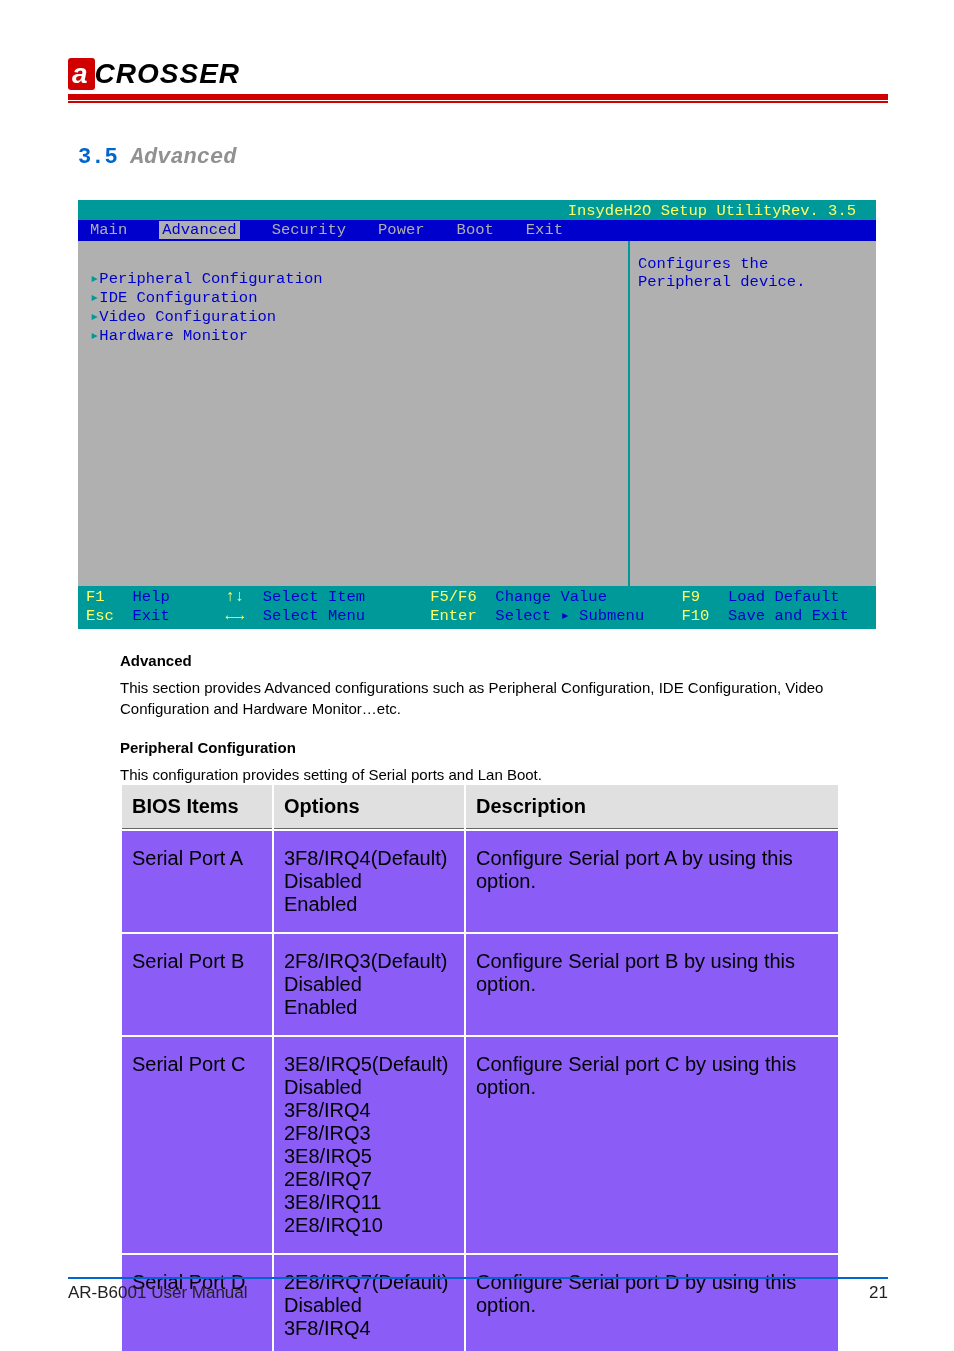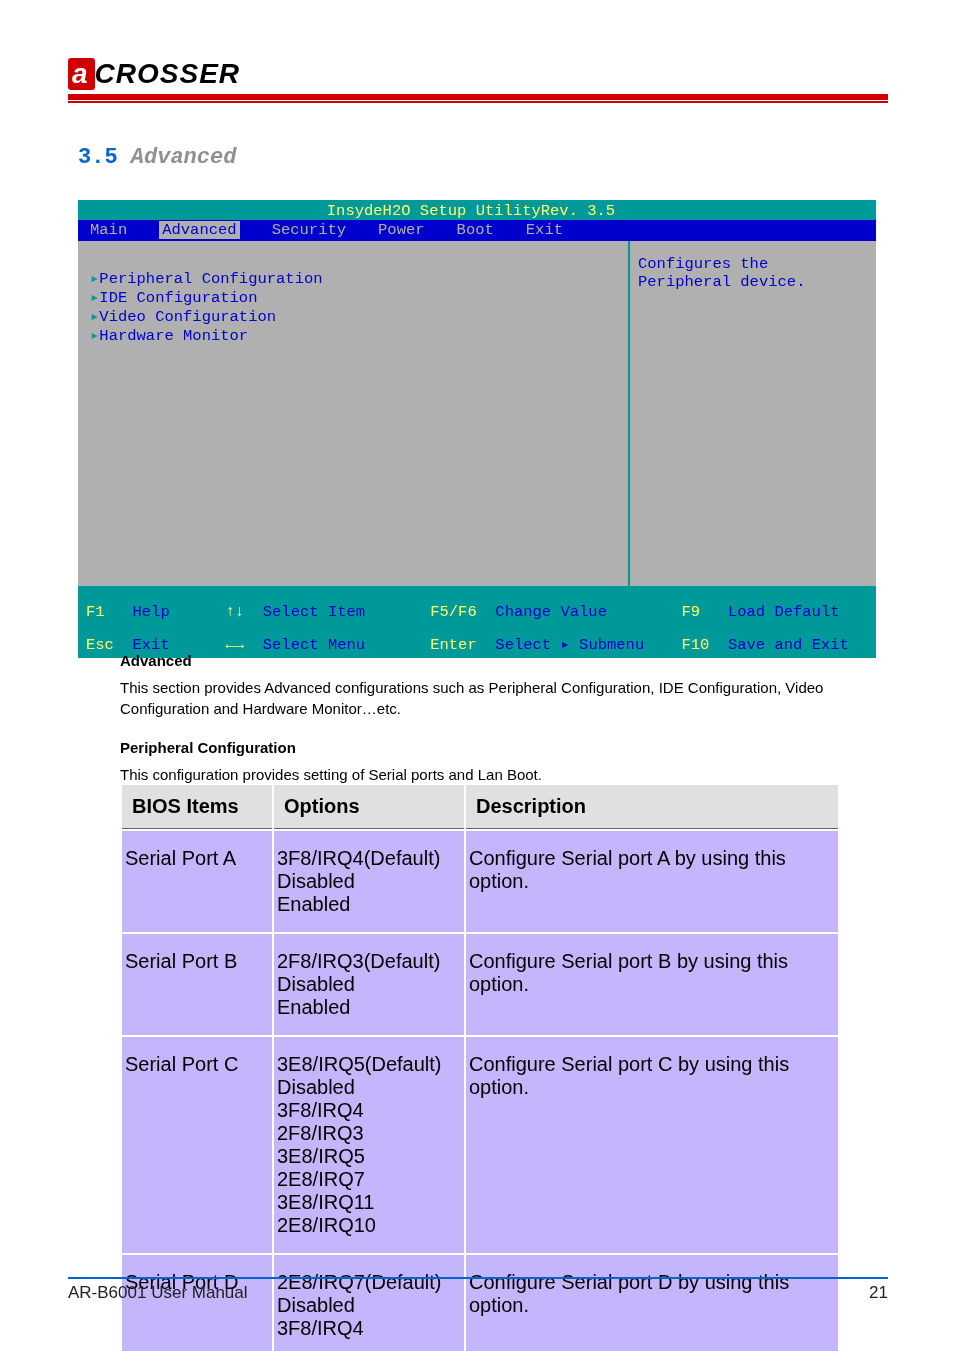--- a/index.html
+++ b/index.html
@@ -65,21 +65,21 @@
     top: 200px;
     left: 78px;
     width: 798px;
     font-family: "Courier New", monospace;
     font-size: 15.5px;
   }
   .bios-header {
     background: #009999;
     color: #ffff66;
     display: flex;
-    justify-content: center;
+    justify-content: flex-end;
     padding: 2px 20px 0 8px;
   }
   .bios-tabs {
     background: #0000cc;
     color: #b0b0b0;
     display: flex;
     gap: 32px;
     padding: 1px 12px 2px 12px;
   }
   .bios-tab { }
@@ -105,21 +105,21 @@
     color: #0000cc;
   }
   .menu-line { white-space: pre; }
   .tri { color: #009999; }
   .bios-footer {
     background: #009999;
     color: #0000cc;
     padding: 2px 0 4px 8px;
   }
   .foot-row { display: flex; gap: 0; white-space: pre; }
-  .foot-key { color: #ffff66; display: inline-block; margin-top: 15px; }
+  .foot-key { color: #ffff66; display: inline-block; }
 
   .body-text {
     position: absolute;
     left: 120px;
     width: 720px;
     font-size: 15px;
     line-height: 1.4;
   }
   .para1 { top: 650px; }
   .para-title { font-weight: bold; margin-bottom: 6px; }
@@ -135,22 +135,22 @@
     font-size: 20px;
   }
   .config-table th {
     background: #e0e0e0;
     font-weight: bold;
     text-align: left;
     padding: 10px 10px;
     border-bottom: 1px solid #666;
   }
   .config-table td {
-    background: #c4b5fd;
-    padding: 16px 3px;
+    background: #8b5cf6;
+    padding: 16px 10px;
     vertical-align: top;
   }
   .config-table tr.lastsection td {
     border-bottom: 1px solid #666;
   }
   .col-item { width: 150px; }
   .col-options { width: 190px; }
 
   .footer-line {
     position: absolute;

